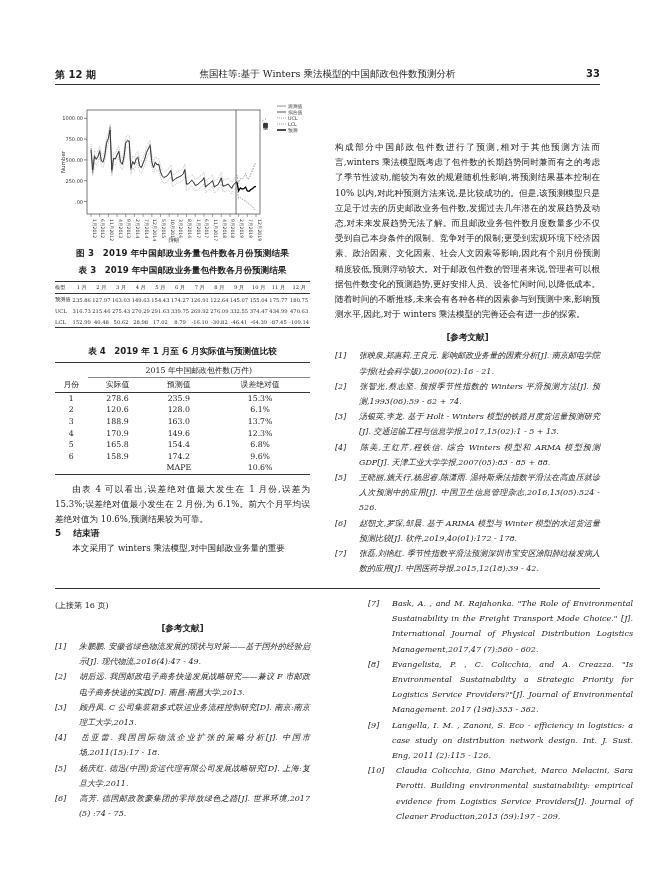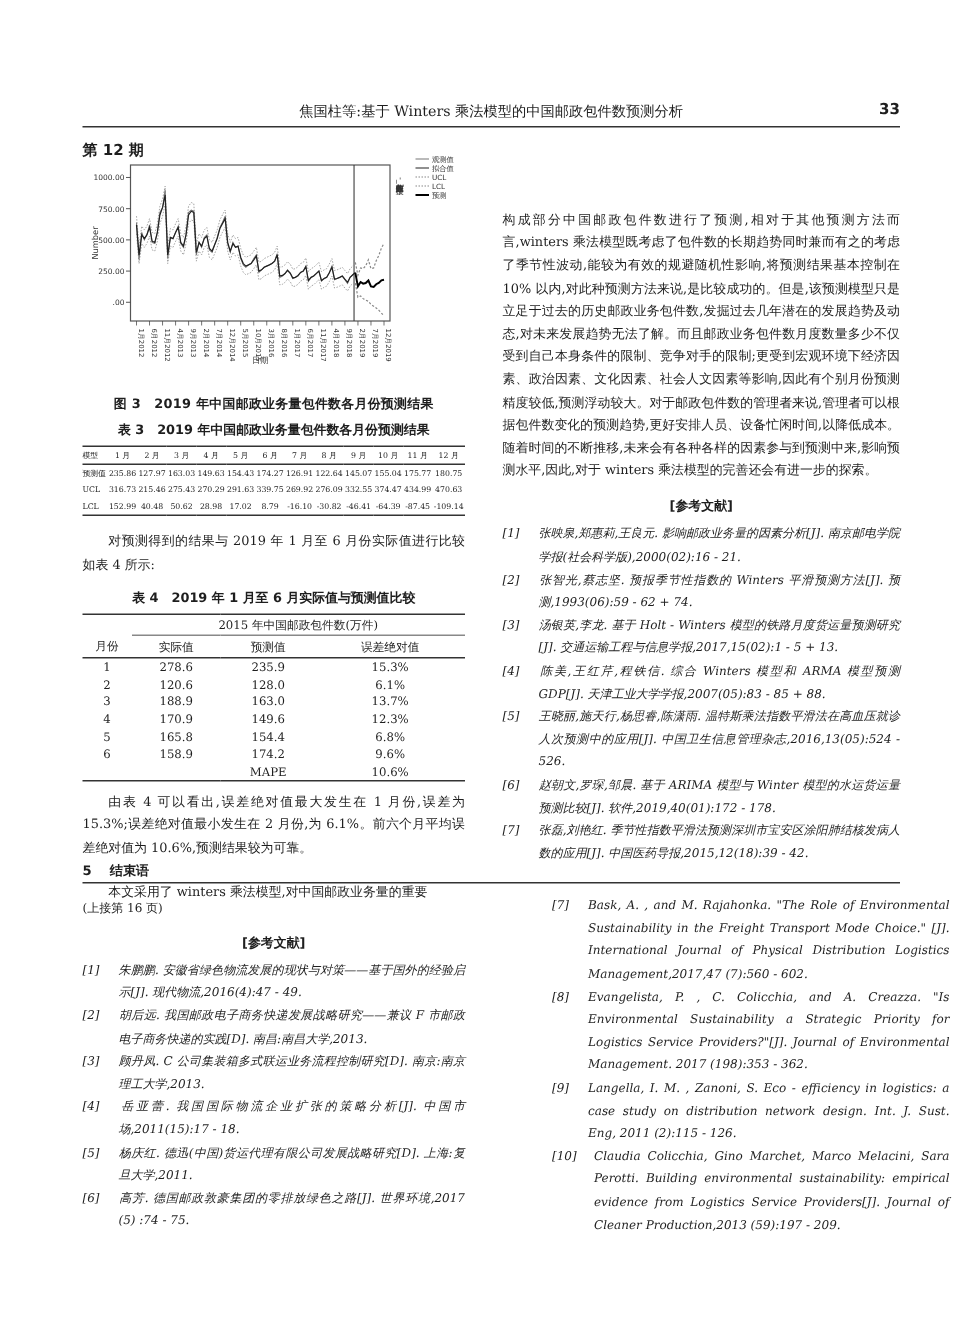--- a/index.html
+++ b/index.html
@@ -5,31 +5,31 @@
   html, body { margin: 0; padding: 0; background: #ffffff; }
   body {
     width: 650px; height: 888px; position: relative; overflow: hidden;
     font-family: "DejaVu Serif", "Liberation Serif", serif; color: #1e1e1e;
   }
   .header {
     position: absolute; left: 55px; top: 66px; width: 545px; height: 18px;
     border-bottom: 1.5px solid #333;
     font-size: 10px;
   }
-  .header .issue { position: absolute; left: 0; top: 2px; font-family: "DejaVu Sans", sans-serif; font-weight: bold; font-size: 10px; margin-top: 25px; }
+  .header .issue { position: absolute; left: 0; top: 2px; font-family: "DejaVu Sans", sans-serif; font-weight: bold; font-size: 10px; }
   .header .running { position: absolute; left: 0; right: 0; top: 2px; text-align: center; font-size: 9.5px; }
   .header .pageno { position: absolute; right: 0; top: 2px; font-family: "DejaVu Sans", sans-serif; font-weight: bold; font-size: 10px; }
 
   .col-left { position: absolute; left: 55px; top: 92px; width: 255px; }
   .col-right { position: absolute; left: 335px; top: 100px; width: 265px; margin-top: 40px; }
 
   .chart-wrap { position: relative; width: 255px; height: 152px; }
   .fig-caption {
     font-family: "DejaVu Sans", sans-serif; font-weight: bold; font-size: 8.6px;
-    text-align: center; margin-top: 20px; letter-spacing: 0.2px;
+    text-align: center; margin-top: 4px; letter-spacing: 0.2px;
   }
   .tbl-caption {
     font-family: "DejaVu Sans", sans-serif; font-weight: bold; font-size: 8.6px;
     text-align: center; margin-top: 5px; margin-bottom: 4px;
   }
   table.t3 {
     width: 255px; border-collapse: collapse; font-size: 5.2px;
     border-top: 1.2px solid #333; border-bottom: 1.2px solid #333;
   }
   table.t3 th { font-weight: normal; border-bottom: 0.6px solid #333; padding: 2px 0; }
@@ -225,21 +225,20 @@
           <td>-30.82</td>
           <td>-46.41</td>
           <td>-64.39</td>
           <td>-87.45</td>
           <td>-109.14</td>
         </tr>
       </tbody>
   </table>
 
   <div style="height:10px"></div>
-  <p class="body">对预测得到的结果与 2019 年 1 月至 6 月份实际值进行比较如表 4 所示:</p>
 
   <div class="tbl-caption" style="margin-top:8px">表 4　2019 年 1 月至 6 月实际值与预测值比较</div>
   <table class="t4">
     <thead>
       <tr>
         <th></th>
         <th colspan="3" class="span-head">2015 年中国邮政包件数(万件)</th>
       </tr>
       <tr id="t4-head">
           <th class="colhead">月份</th>

